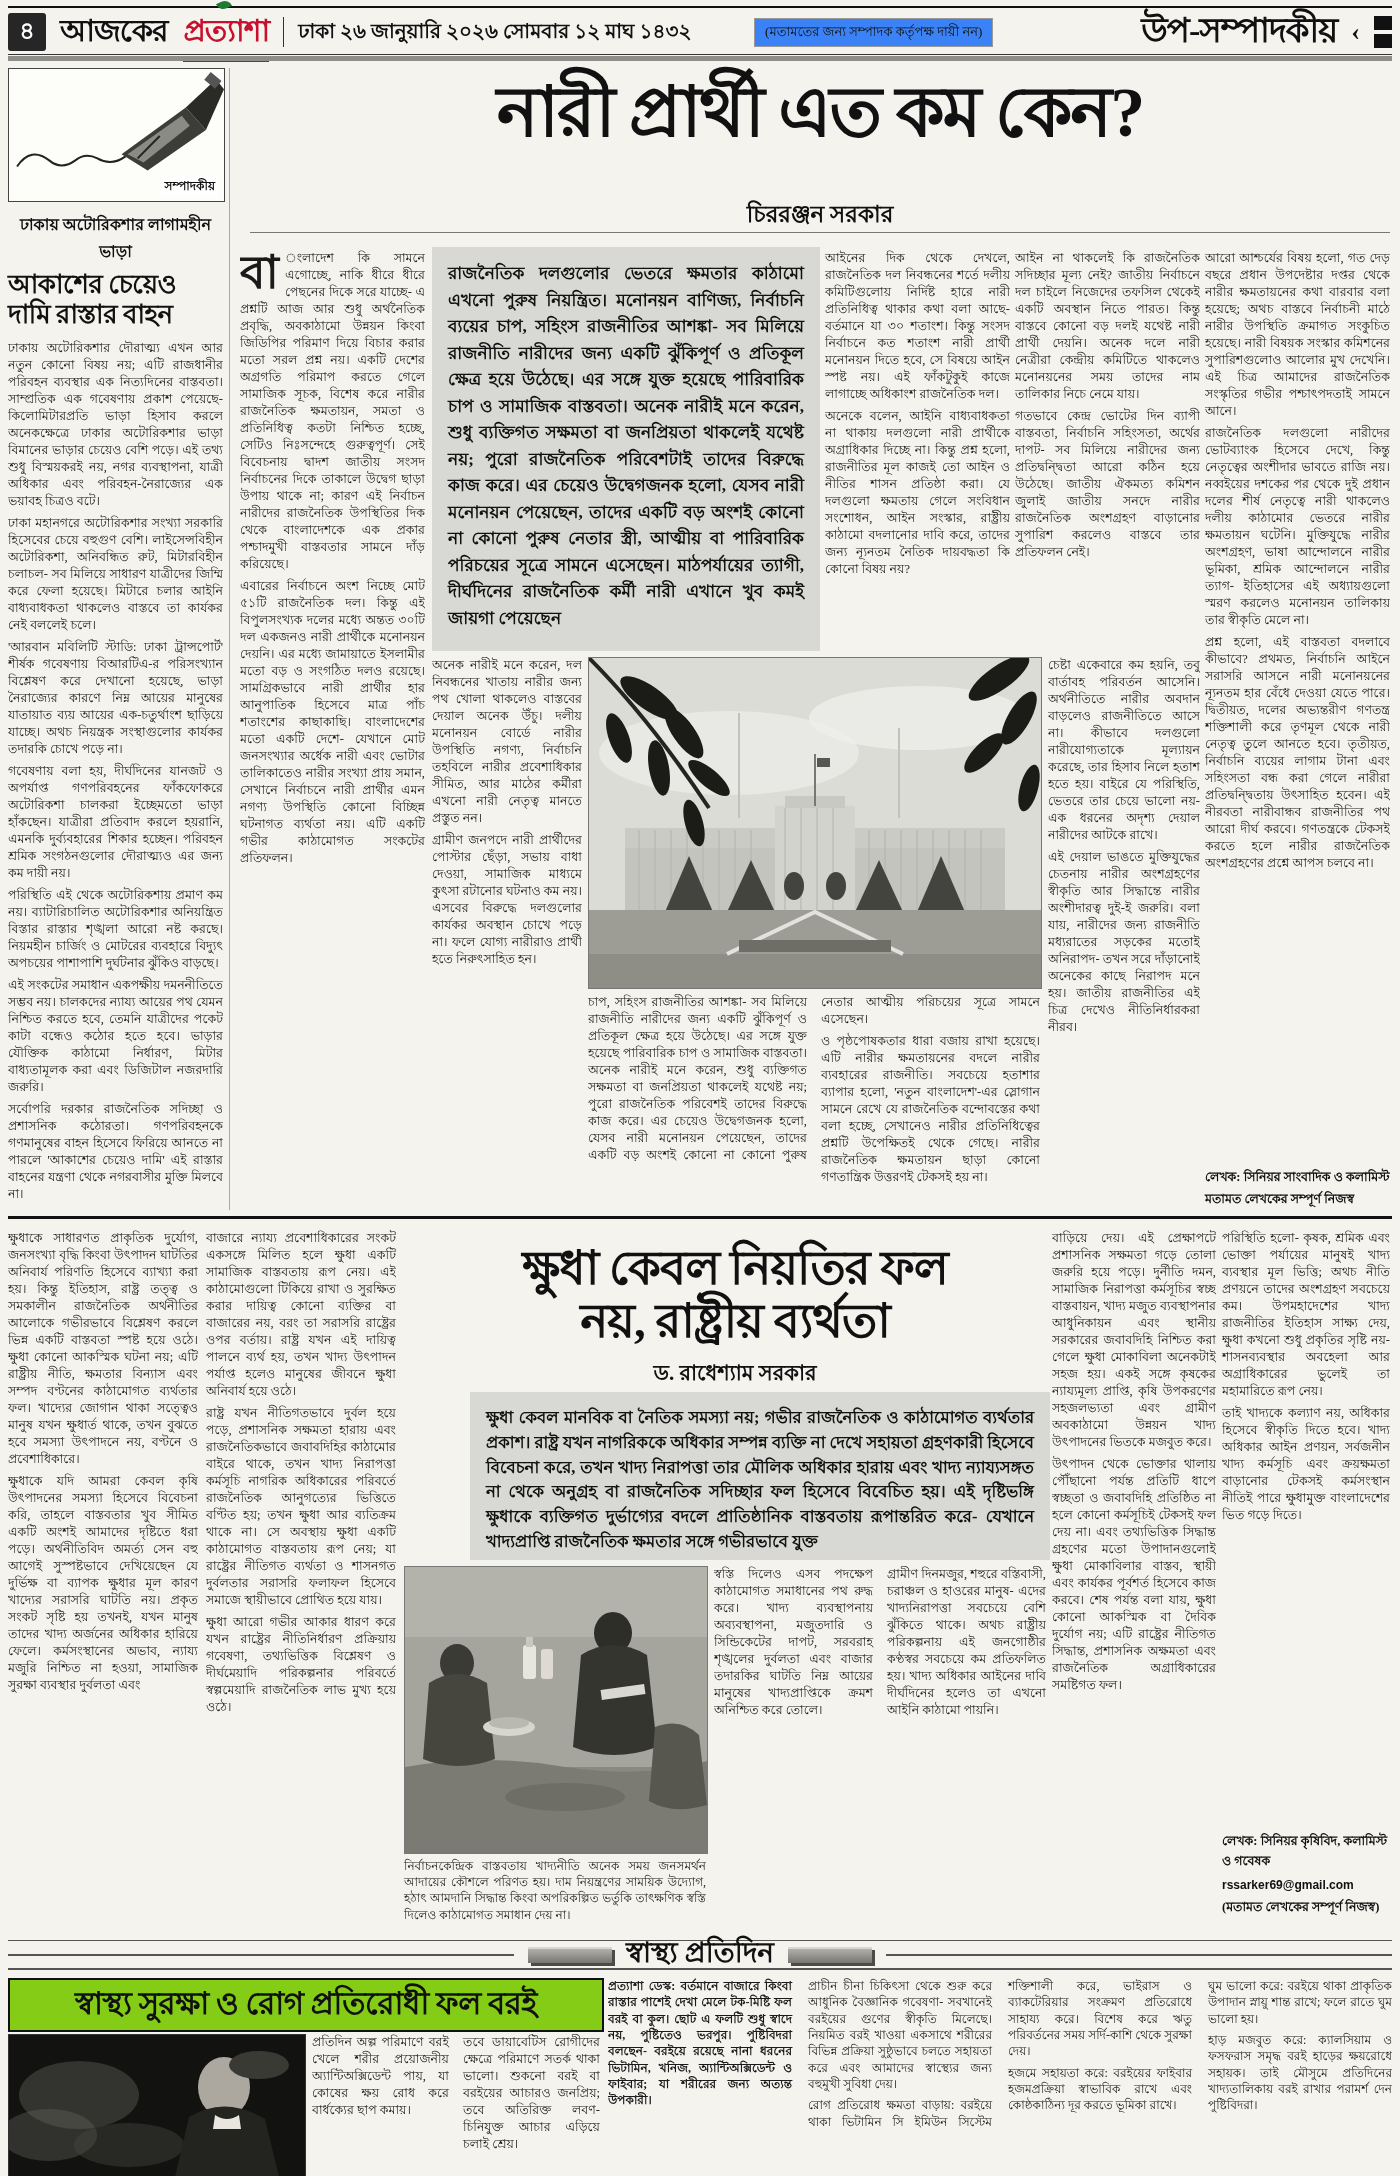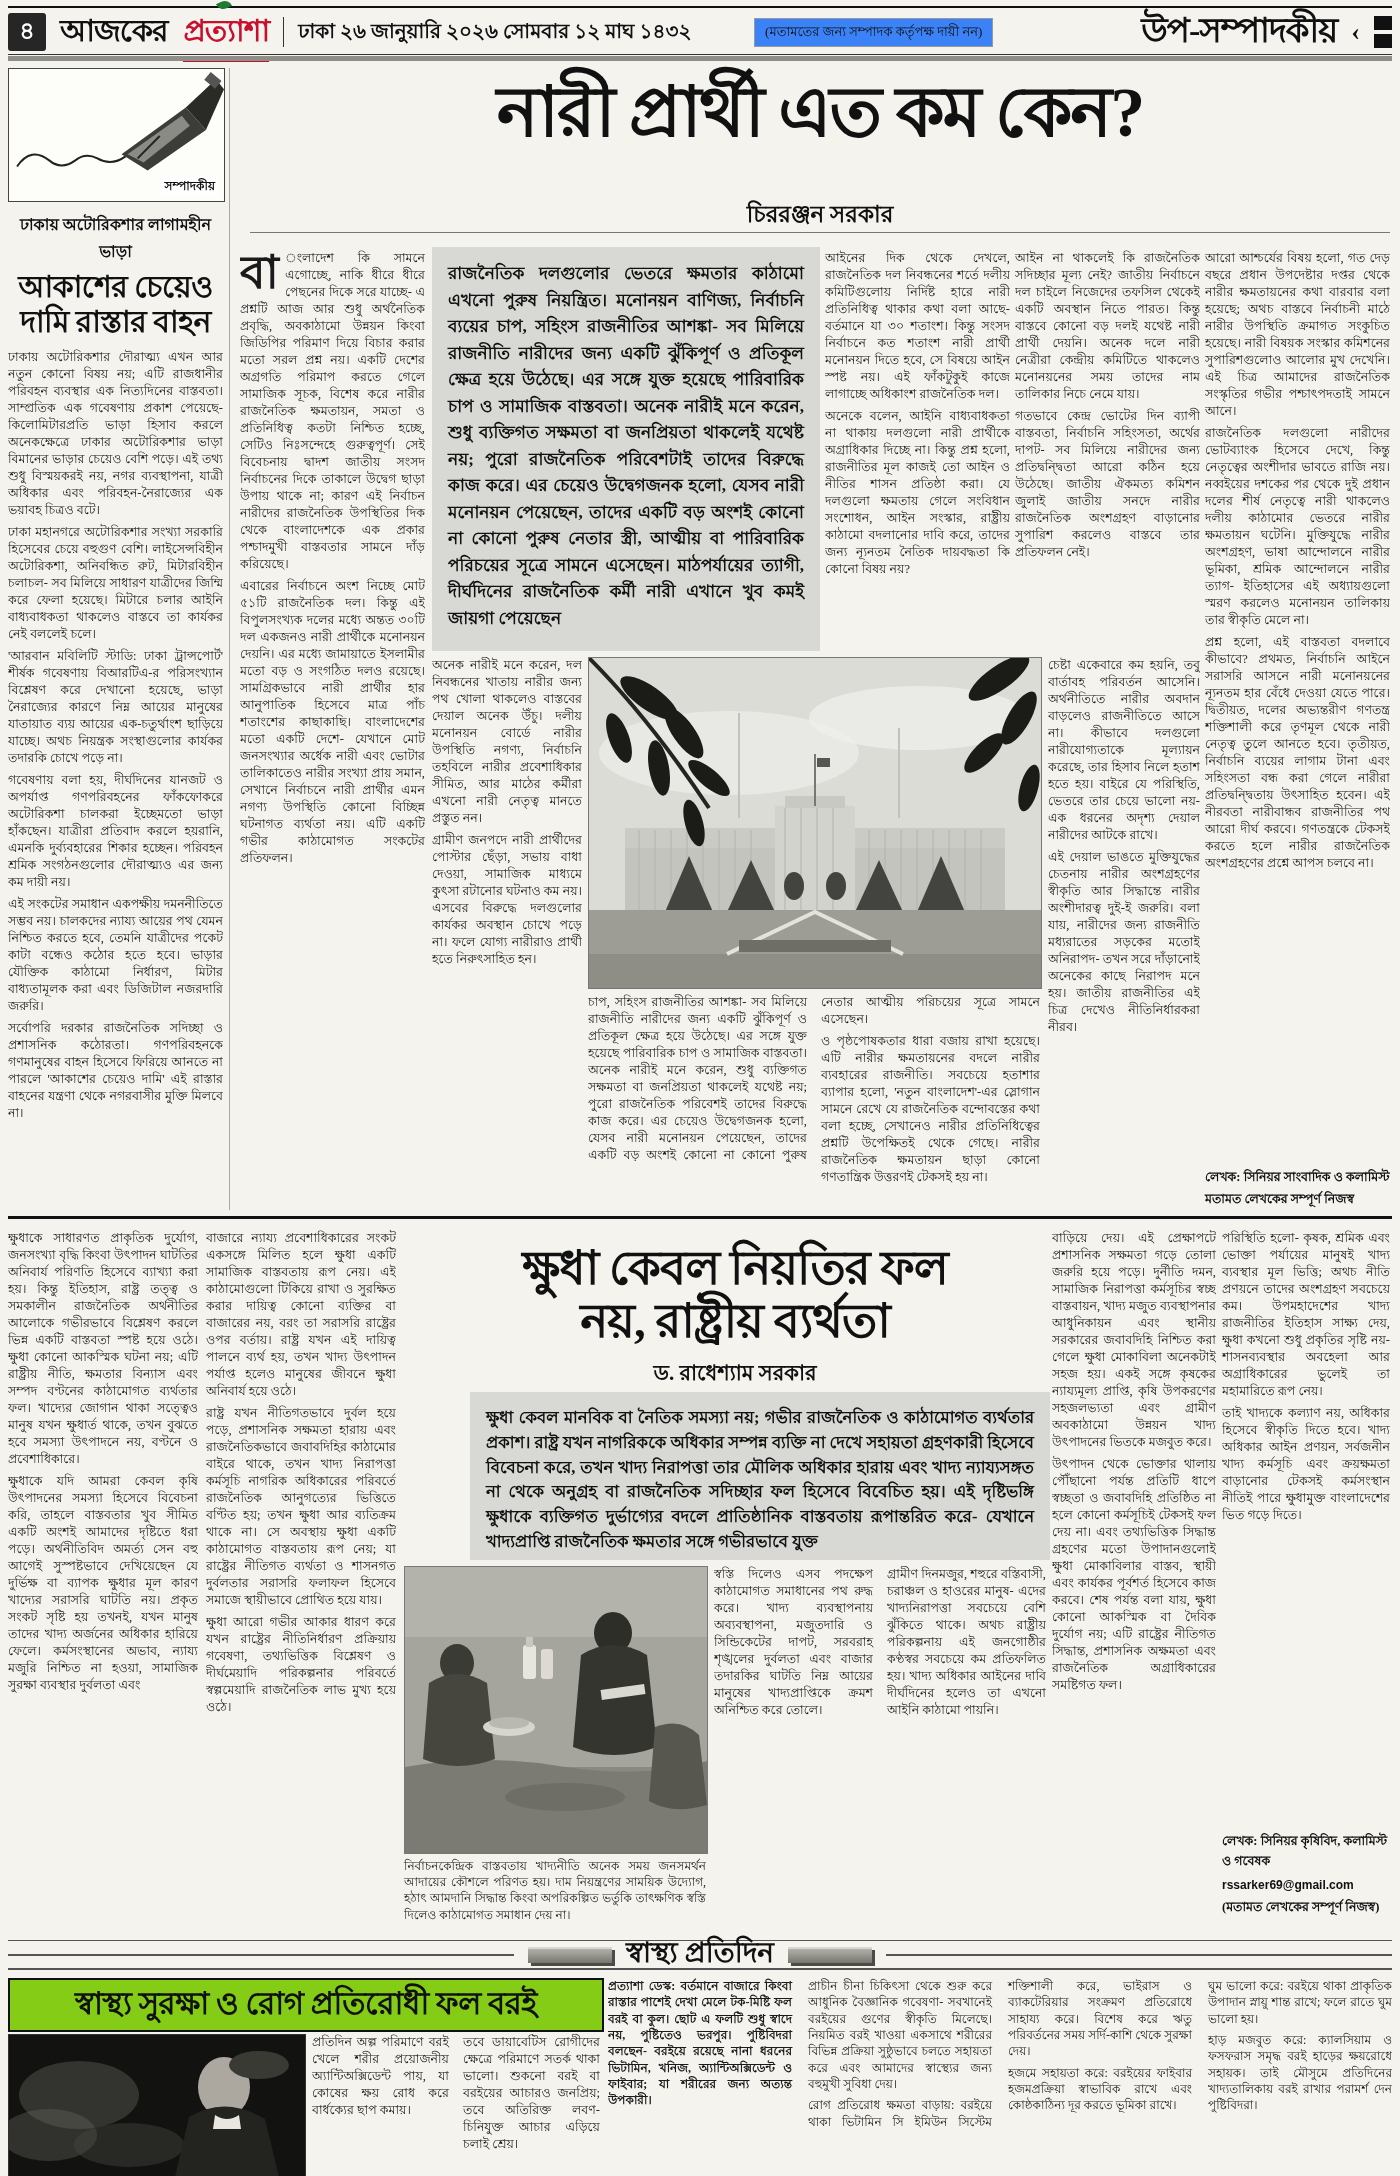--- a/index.html
+++ b/index.html
@@ -19,21 +19,21 @@
   .leaf{position:absolute;width:14px;height:8px;background:#1f7a33;border-radius:0 8px 0 8px;
         transform:rotate(-25deg);top:-6px;left:34px;}
   .dateline{font-size:20px;font-weight:bold;}
   .disclaimer-box{border:1px solid #999;background:#3b82f6;font-size:13px;padding:3px 10px;}
   .section-title{font-size:34px;font-weight:bold;letter-spacing:-1px;}
   .blocks{display:flex;flex-direction:column;gap:4px;}
   .blocks div{width:18px;height:14px;background:#111;}
   
   .ed-box{border:1px solid #444;background:#fdfdfb;}
   .ed-kicker{font-size:16px;font-weight:bold;text-align:center;}
-  .ed-head{font-size:30px;font-weight:bold;line-height:1.15;text-align:center;letter-spacing:-0.5px;}
+  .ed-head{font-size:26px;font-weight:bold;line-height:1.15;text-align:left;letter-spacing:-0.5px;}
   .ed-label{position:absolute;right:6px;bottom:4px;font-size:12px;font-weight:bold;background:rgba(255,255,255,.85);padding:0 3px;}
   
   .h1-main{font-size:70px;font-weight:bold;letter-spacing:-2px;text-align:center;line-height:1.0;}
   .byline{font-size:23px;font-weight:bold;text-align:center;}
   .quote{background:#d8d8d4;font-weight:bold;text-align:justify;padding:14px 16px;}
   .quote1{font-size:17px;line-height:1.56;}
   .quote2{font-size:16.5px;line-height:1.5;}
   .drop{float:left;font-size:46px;line-height:.9;font-weight:bold;padding:2px 6px 0 0;}
   .author{font-weight:bold;font-size:12.5px;margin-top:6px;}
   .photo-frame{border:1px solid #777;background:#cfcfc9;overflow:hidden;}
@@ -97,20 +97,21 @@
       </svg>
       <span class="ed-label">সম্পাদকীয়</span>
     </div>
     <div class="ed-kicker" style="margin-top:10px;">ঢাকায় অটোরিকশার লাগামহীন ভাড়া</div>
     <div class="ed-head" style="margin-top:4px;">আকাশের চেয়েও দামি রাস্তার বাহন</div>
     <div class="bt" style="margin-top:10px;height:920px;">
         <p>ঢাকায় অটোরিকশার দৌরাত্ম্য এখন আর নতুন কোনো বিষয় নয়; এটি রাজধানীর পরিবহন ব্যবস্থার এক নিত্যদিনের বাস্তবতা। সাম্প্রতিক এক গবেষণায় প্রকাশ পেয়েছে- কিলোমিটারপ্রতি ভাড়া হিসাব করলে অনেকক্ষেত্রে ঢাকার অটোরিকশার ভাড়া বিমানের ভাড়ার চেয়েও বেশি পড়ে। এই তথ্য শুধু বিস্ময়করই নয়, নগর ব্যবস্থাপনা, যাত্রী অধিকার এবং পরিবহন-নৈরাজ্যের এক ভয়াবহ চিত্রও বটে।</p>
         <p>ঢাকা মহানগরে অটোরিকশার সংখ্যা সরকারি হিসেবের চেয়ে বহুগুণ বেশি। লাইসেন্সবিহীন অটোরিকশা, অনিবন্ধিত রুট, মিটারবিহীন চলাচল- সব মিলিয়ে সাধারণ যাত্রীদের জিম্মি করে ফেলা হয়েছে। মিটারে চলার আইনি বাধ্যবাধকতা থাকলেও বাস্তবে তা কার্যকর নেই বললেই চলে।</p>
         <p>'আরবান মবিলিটি স্টাডি: ঢাকা ট্রান্সপোর্ট' শীর্ষক গবেষণায় বিআরটিএ-র পরিসংখ্যান বিশ্লেষণ করে দেখানো হয়েছে, ভাড়া নৈরাজ্যের কারণে নিম্ন আয়ের মানুষের যাতায়াত ব্যয় আয়ের এক-চতুর্থাংশ ছাড়িয়ে যাচ্ছে। অথচ নিয়ন্ত্রক সংস্থাগুলোর কার্যকর তদারকি চোখে পড়ে না।</p>
         <p>গবেষণায় বলা হয়, দীর্ঘদিনের যানজট ও অপর্যাপ্ত গণপরিবহনের ফাঁকফোকরে অটোরিকশা চালকরা ইচ্ছেমতো ভাড়া হাঁকছেন। যাত্রীরা প্রতিবাদ করলে হয়রানি, এমনকি দুর্ব্যবহারের শিকার হচ্ছেন। পরিবহন শ্রমিক সংগঠনগুলোর দৌরাত্ম্যও এর জন্য কম দায়ী নয়।</p>
+        <p>পরিস্থিতি এই থেকে অটোরিকশায় প্রমাণ কম নয়। ব্যাটারিচালিত অটোরিকশার অনিয়ন্ত্রিত বিস্তার রাস্তার শৃঙ্খলা আরো নষ্ট করছে। নিয়মহীন চার্জিং ও মোটরের ব্যবহারে বিদ্যুৎ অপচয়ের পাশাপাশি দুর্ঘটনার ঝুঁকিও বাড়ছে।</p>
         <p>এই সংকটের সমাধান একপক্ষীয় দমননীতিতে সম্ভব নয়। চালকদের ন্যায্য আয়ের পথ যেমন নিশ্চিত করতে হবে, তেমনি যাত্রীদের পকেট কাটা বন্ধেও কঠোর হতে হবে। ভাড়ার যৌক্তিক কাঠামো নির্ধারণ, মিটার বাধ্যতামূলক করা এবং ডিজিটাল নজরদারি জরুরি।</p>
         <p>সর্বোপরি দরকার রাজনৈতিক সদিচ্ছা ও প্রশাসনিক কঠোরতা। গণপরিবহনকে গণমানুষের বাহন হিসেবে ফিরিয়ে আনতে না পারলে 'আকাশের চেয়েও দামি' এই রাস্তার বাহনের যন্ত্রণা থেকে নগরবাসীর মুক্তি মিলবে না।</p>
       </div>
   </div>
 
   <div class="abs h1-main" style="left:250px;top:78px;width:1140px;">নারী প্রার্থী এত কম কেন?</div>
   <div class="abs byline" style="left:250px;top:196px;width:1140px;">চিররঞ্জন সরকার</div>
   <div class="abs" style="left:250px;top:232px;width:1140px;height:1px;background:#777;"></div>
 
   <div class="abs bt" style="left:240px;top:250px;width:185px;height:962px;">

